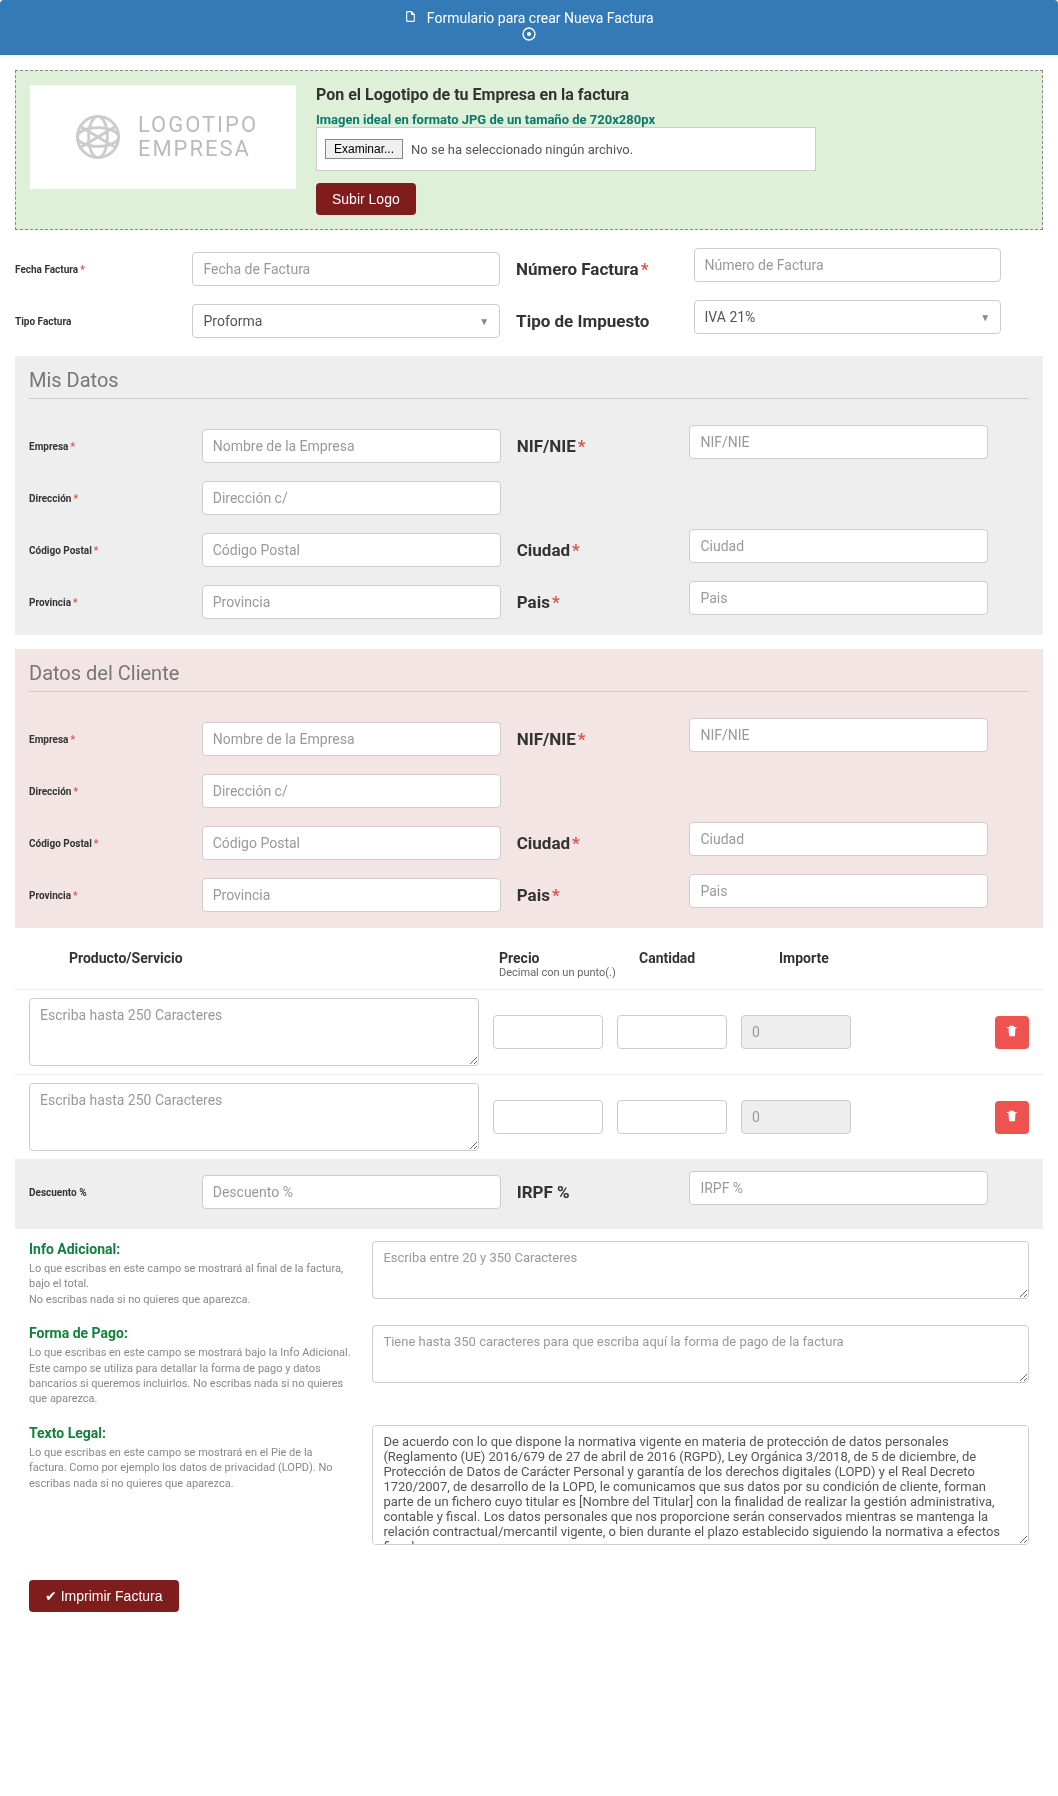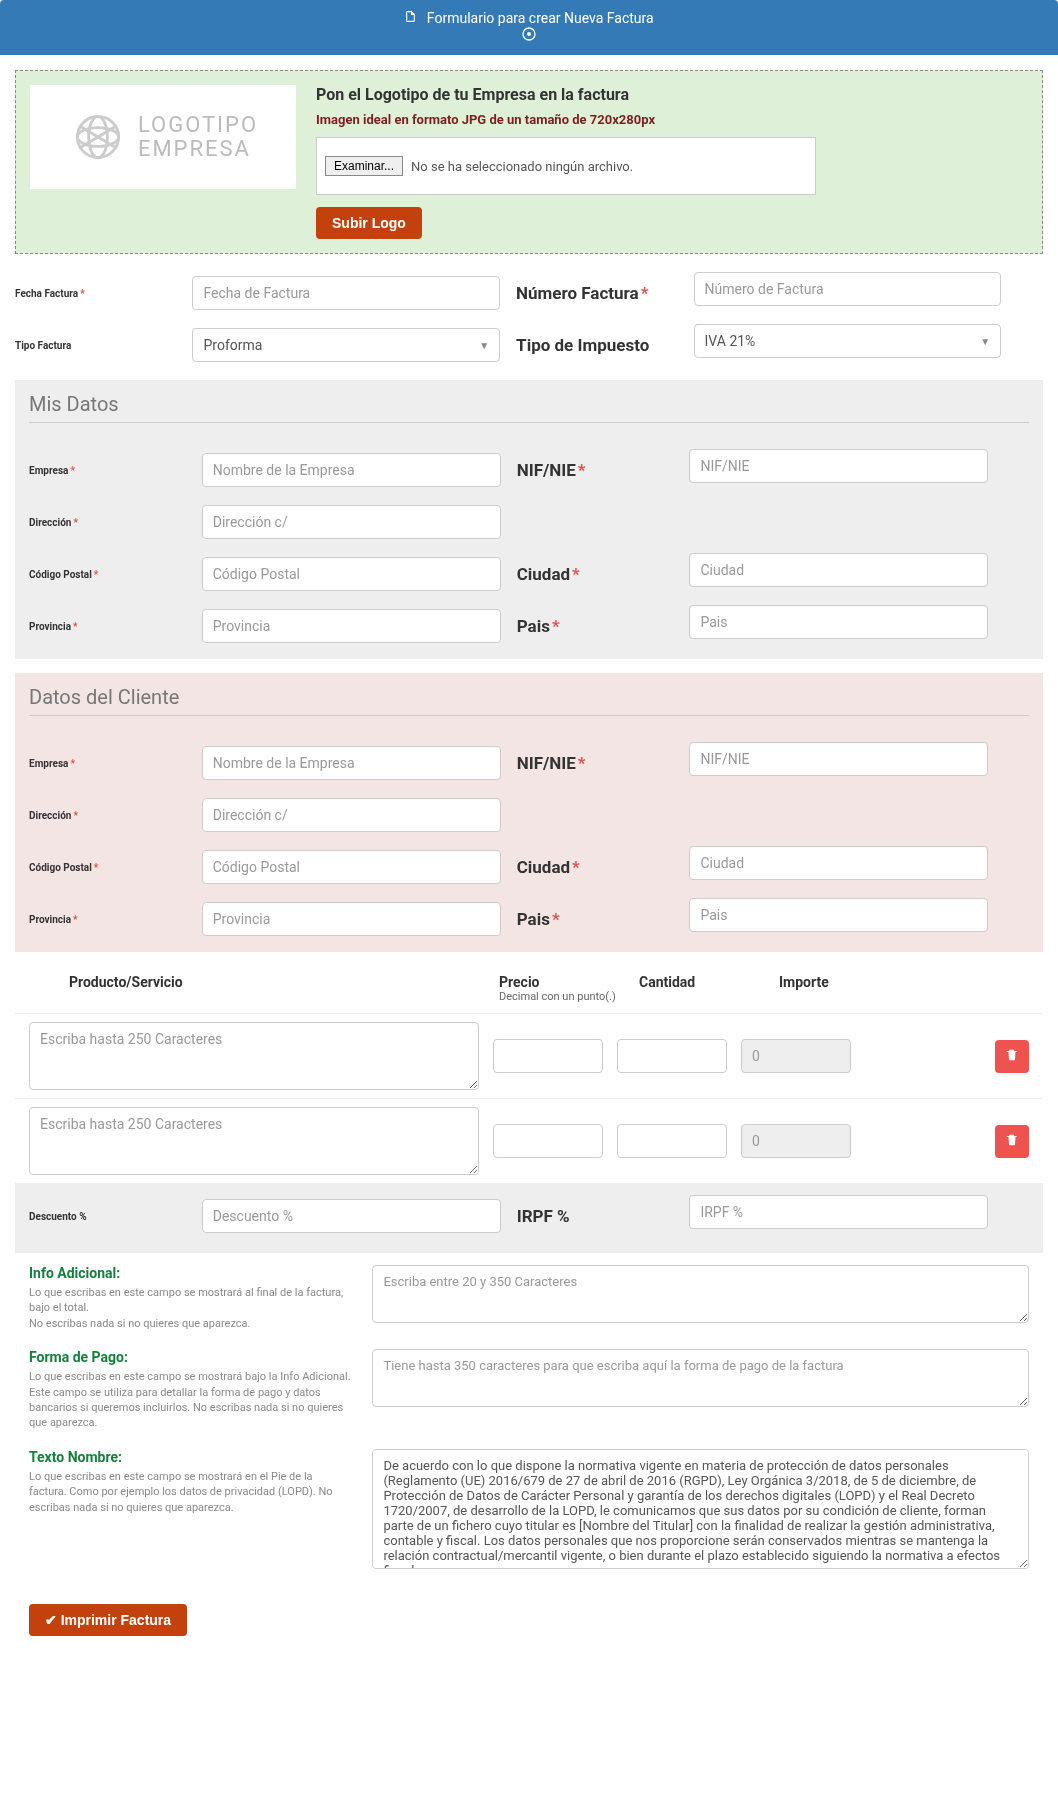--- a/index.html
+++ b/index.html
@@ -5,25 +5,25 @@
 * { box-sizing: border-box; margin: 0; padding: 0; }
 body { font-family: -apple-system, BlinkMacSystemFont, "Segoe UI", Roboto, Arial, sans-serif; font-size: 14px; color: #555; background: #fff; }
 .panel-header { background: #337ab7; color: #fff; padding: 10px 14px; font-size: 14px; display: flex; align-items: center; justify-content: space-between; border-radius: 4px 4px 0 0; flex-direction: column; }
 .panel-header .hicon { margin-right: 6px; }
 .panel-body { padding: 15px; }
 .logo-box { border: 1px dashed #888; background: #dff0d8; padding: 14px; display: flex; gap: 20px; margin-bottom: 18px; }
 .logo-preview { width: 266px; height: 104px; background: #fff; display: flex; align-items: center; justify-content: center; color: #bbb; }
 .logo-preview svg { width: 60px; height: 60px; }
 .logo-preview .lt { font-size: 22px; font-weight: 400; letter-spacing: 2px; line-height: 1.1; margin-left: 10px; color: #bbb; }
 .logo-right h4 { font-size: 16px; font-weight: 700; color: #333; margin-bottom: 8px; }
-.logo-right .sub { font-weight: 700; font-size: 13px; color: #7f1d1d; margin-bottom: 10px; }
-.file-row { background: #fff; border: 1px solid #ccc; padding: 18px 8px; display: flex; align-items: center; gap: 8px; font-size: 13px; width: 500px; margin-bottom: 12px; }
+.logo-right .sub { font-weight: 700; font-size: 13px; color: #0f766e; }
+.file-row { background: #fff; border: 1px solid #ccc; padding: 11px 8px; display: flex; align-items: center; gap: 8px; font-size: 13px; width: 500px; margin-bottom: 12px; }
 .file-row button { font-size: 12px; padding: 2px 8px; border: 1px solid #888; background: #efefef; cursor: pointer; }
 .btn { display: inline-block; padding: 8px 16px; border-radius: 4px; border: none; font-size: 14px; cursor: pointer; color: #fff; }
-.btn-primary { background: #c2410c; font-weight: bold; }
+.btn-primary { background: #7f1d1d; }
 .btn-danger { background: #ef5350; padding: 8px 10px; }
 .btn-sm { padding: 6px 10px; font-size: 13px; }
 .row { display: flex; flex-wrap: wrap; margin: 0 -8px 10px; }
 .col-l { width: 17%; padding: 0 8px; display: flex; align-items: center; font-weight: 700; font-size: 10px; color: #333; }
 .col-i { width: 31%; padding: 4px 8px; }
 .col-l2 { width: 17%; padding: 0 8px; display: flex; align-items: center; font-weight: 700; font-size: 17px; color: #333; }
 .col-i2 { width: 31%; padding: 0 8px; }
 .req { color: #d9534f; margin-left: 2px; }
 input.form-control, textarea.form-control { width: 100%; padding: 8px 10px; border: 1px solid #ccc; border-radius: 4px; font-size: 14px; font-family: inherit; color: #555; }
 input.form-control::placeholder, textarea.form-control::placeholder { color: #999; }
@@ -282,21 +282,21 @@
     </div>
     <div class="extra-row">
       <div class="extra-l">
         <h5>Forma de Pago:</h5>
         <p>Lo que escribas en este campo se mostrará bajo la Info Adicional. Este campo se utiliza para detallar la forma de pago y datos bancarios si queremos incluirlos. No escribas nada si no quieres que aparezca.</p>
       </div>
       <div class="extra-r"><textarea class="form-control" placeholder="Tiene hasta 350 caracteres para que escriba aquí la forma de pago de la factura" style=""></textarea></div>
     </div>
     <div class="extra-row">
       <div class="extra-l">
-        <h5>Texto Nombre:</h5>
+        <h5>Texto Legal:</h5>
         <p>Lo que escribas en este campo se mostrará en el Pie de la factura. Como por ejemplo los datos de privacidad (LOPD). No escribas nada si no quieres que aparezca.</p>
       </div>
       <div class="extra-r"><textarea class="form-control" style="min-height: 120px;">De acuerdo con lo que dispone la normativa vigente en materia de protección de datos personales (Reglamento (UE) 2016/679 de 27 de abril de 2016 (RGPD), Ley Orgánica 3/2018, de 5 de diciembre, de Protección de Datos de Carácter Personal y garantía de los derechos digitales (LOPD) y el Real Decreto 1720/2007, de desarrollo de la LOPD, le comunicamos que sus datos por su condición de cliente, forman parte de un fichero cuyo titular es [Nombre del Titular] con la finalidad de realizar la gestión administrativa, contable y fiscal. Los datos personales que nos proporcione serán conservados mientras se mantenga la relación contractual/mercantil vigente, o bien durante el plazo establecido siguiendo la normativa a efectos fiscales.
 Asimismo le informamos que podrá en cualquier momento ejercitar sus derechos de acceso, supresión,</textarea></div>
     </div>
   </div>
 
   <div class="footer-btn">
     <button class="btn btn-primary">
       <span>✔ </span><span>Imprimir Factura</span>

